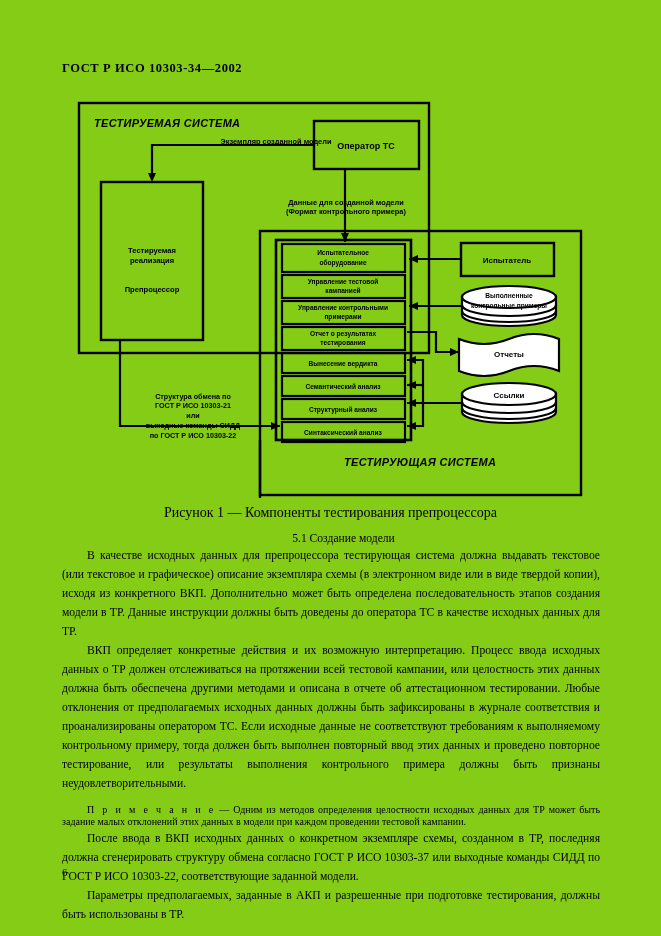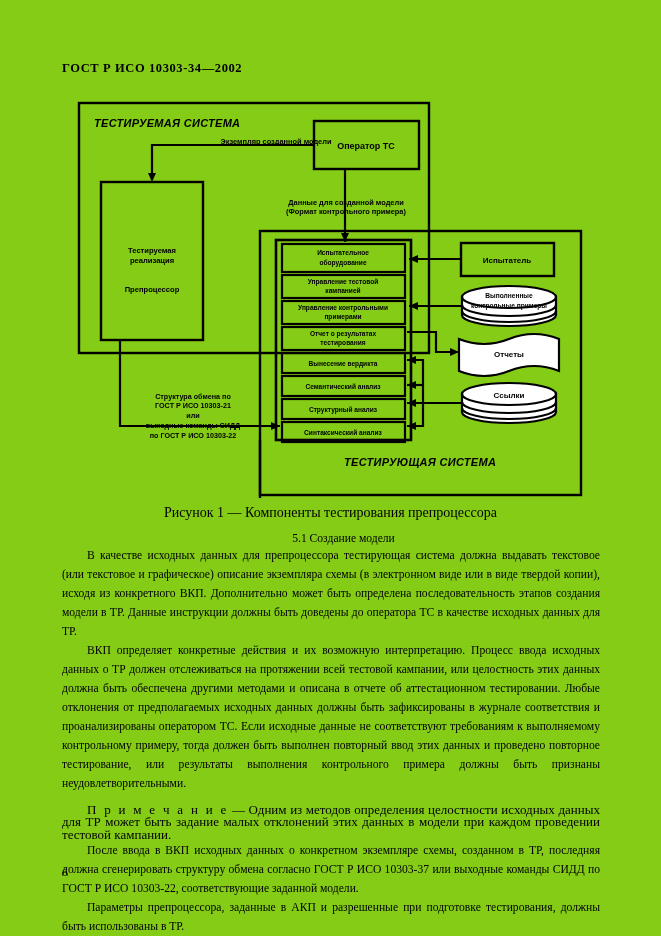--- a/index.html
+++ b/index.html
@@ -66,21 +66,21 @@
   .para {
     font-size: 11.6px;
     line-height: 19px;
     margin: 0;
     text-align: justify;
     text-indent: 25px;
     font-family: "Liberation Serif", serif;
     hyphens: none;
   }
   .note {
-    font-size: 13px;
+    font-size: 10px;
     line-height: 12.4px;
     margin: 11px 0 0 0;
     text-align: justify;
     text-indent: 25px;
     font-family: "Liberation Serif", serif;
   }
   .note .note-lead {
     letter-spacing: 2.1px;
   }
   .page-number {
@@ -245,18 +245,18 @@
   <div class="fig-caption">Рисунок 1 — Компоненты тестирования препроцессора</div>
 
   <div class="body-text">
     <p class="heading">5.1  Создание модели</p>
     <p class="para">В качестве исходных данных для препроцессора тестирующая система должна выдавать текстовое (или текстовое и графическое) описание экземпляра схемы (в электронном виде или в виде твердой копии), исходя из конкретного ВКП. Дополнительно может быть определена последовательность этапов создания модели в ТР. Данные инструкции должны быть доведены до оператора ТС в качестве исходных данных для ТР.</p>
     <p class="para">ВКП определяет конкретные действия и их возможную интерпретацию. Процесс ввода исходных данных о ТР должен отслеживаться на протяжении всей тестовой кампании, или целостность этих данных должна быть обеспечена другими методами и описана в отчете об аттестационном тестировании. Любые отклонения от предполагаемых исходных данных должны быть зафиксированы в журнале соответствия и проанализированы оператором ТС. Если исходные данные не соответствуют требованиям к выполняемому контрольному примеру, тогда должен быть выполнен повторный ввод этих данных и проведено повторное тестирование, или результаты выполнения контрольного примера должны быть признаны неудовлетворительными.</p>
 
     <p class="note"><span class="note-lead">П р и м е ч а н и е</span><span> — Одним из методов определения целостности исходных данных для ТР может быть задание малых отклонений этих данных в модели при каждом проведении тестовой кампании.</span></p>
 
     <p class="para">После ввода в ВКП исходных данных о конкретном экземпляре схемы, созданном в ТР, последняя должна сгенерировать структуру обмена согласно ГОСТ Р ИСО 10303-37 или выходные команды СИДД по ГОСТ Р ИСО 10303-22, соответствующие заданной модели.</p>
-    <p class="para">Параметры препроцессора, заданные в АКП и разрешенные при подготовке тестирования, должны быть использованы в ТР.</p>
+    <p class="para">Параметры предполагаемых, заданные в АКП и разрешенные при подготовке тестирования, должны быть использованы в ТР.</p>
   </div>
 
   <div class="page-number">6</div>
 
 </div>
 
 </body></html>

